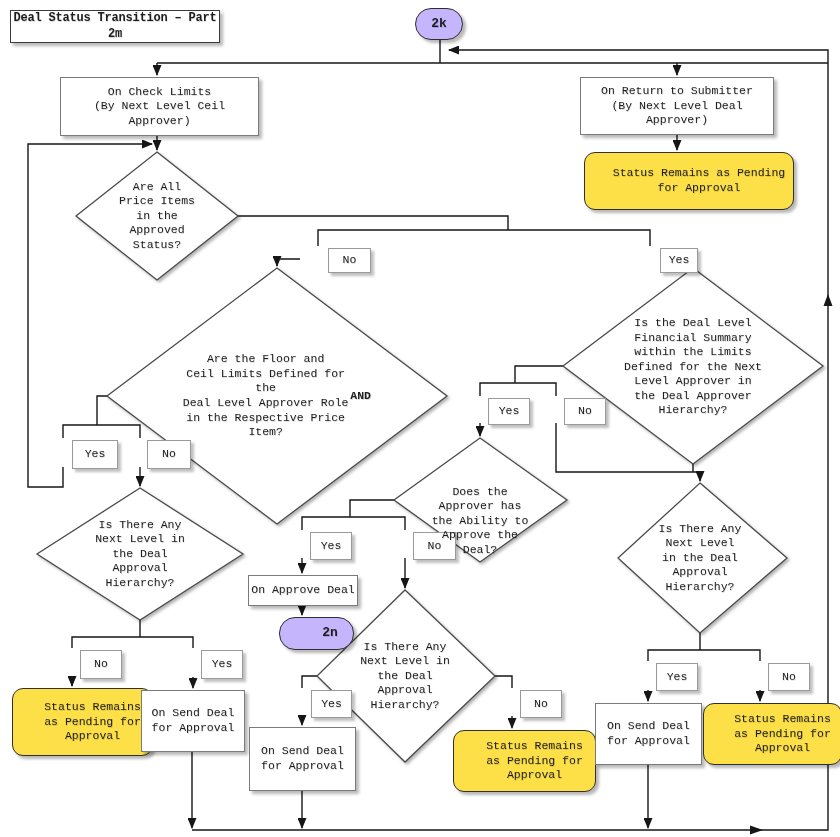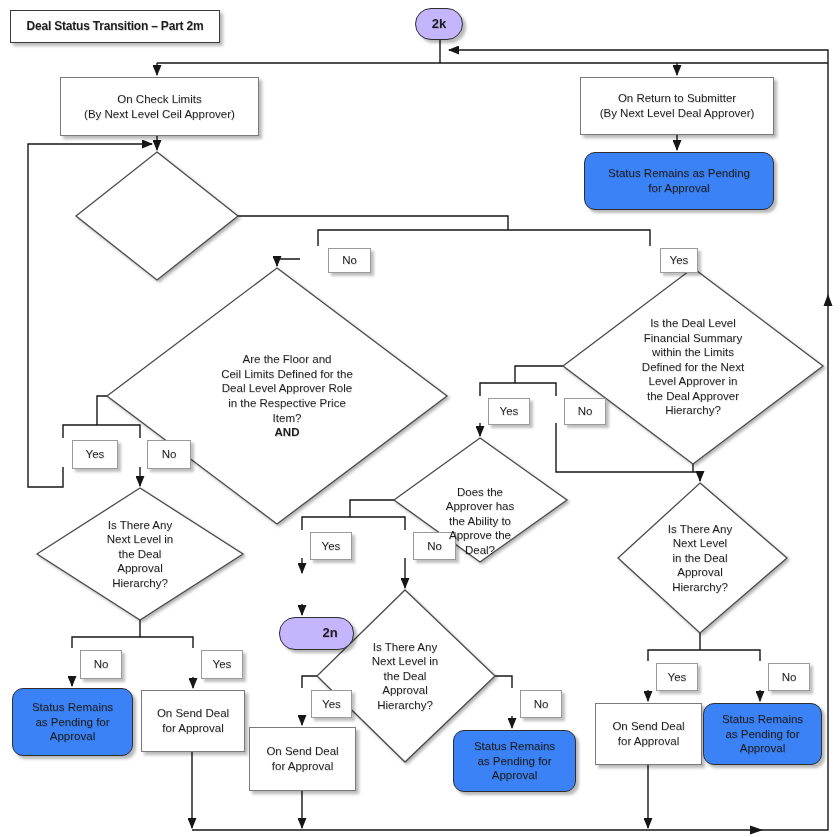--- a/index.html
+++ b/index.html
@@ -1,28 +1,28 @@
 <!DOCTYPE html>
 <html><head>
 <meta charset="utf-8">
 <style>
   html,body{margin:0;padding:0;background:#fff;}
   #stage{position:relative;width:840px;height:837px;background:#fff;overflow:hidden;
-         font-family:Liberation Sans, sans-serif;color:#1d1d1d;}
+         font-family:Liberation Mono, monospace;color:#1d1d1d;}
   #wires{position:absolute;left:0;top:0;z-index:1;}
   .ln polyline{fill:none;stroke:#161616;stroke-width:1.4;}
   .ar{fill:#161616;}
   .dia{fill:#ffffff;stroke:#4a4a4a;stroke-width:1.3;
        filter:drop-shadow(2.5px 2.5px 1.5px rgba(0,0,0,0.30));}
   .node{position:absolute;z-index:2;display:flex;align-items:center;justify-content:center;
         text-align:center;white-space:pre-line;line-height:1.27;font-size:11.5px;
         text-shadow:0.6px 0.6px 0 rgba(0,0,0,0.14);}
   .proc{background:#fff;border:1px solid #7a7a7a;box-shadow:3px 3px 3px rgba(0,0,0,0.28);}
-  .term{background:#3b82f6;border:1.9px solid #2f2f2f;border-radius:11px;
-        box-shadow:3px 3px 3px rgba(0,0,0,0.28);}
+  .term{background:#fde047;border:1.9px solid #2f2f2f;border-radius:11px;
+        box-shadow:3px 3px 3px rgba(0,0,0,0.28);padding-left:20px;}
   .page{background:#c4b5fd;border:1.6px solid #2f2f2f;border-radius:16px;font-weight:bold;
         font-size:13px;box-shadow:3px 3px 3px rgba(0,0,0,0.28);}
   .lbl{background:#fff;border:1px solid #9a9a9a;box-shadow:2.5px 2.5px 2.5px rgba(0,0,0,0.25);margin-left:28px;}
   .title{background:#fff;border:1.6px solid #3a3a3a;font-weight:bold;font-size:12px;
          letter-spacing:-0.2px;box-shadow:3px 3px 3px rgba(0,0,0,0.28);}
   .dtext{background:transparent;z-index:3;}
   .dtext .andb{font-weight:bold;}
   .dtext span{white-space:pre-line;display:block;}
 </style>
 </head>
@@ -97,22 +97,27 @@
 
   <div class="node proc" style="left:60px;top:77px;width:197px;height:57px;">On Check Limits
 (By Next Level Ceil Approver)</div>
 
   <div class="node proc" style="left:580px;top:77px;width:192px;height:56px;">On Return to Submitter
 (By Next Level Deal Approver)</div>
 
   <div class="node term" style="left:584px;top:152px;width:188px;height:56px;">Status Remains as Pending
 for Approval</div>
 
-
-  <div class="node dtext" style="left:192px;top:318px;width:190px;height:156px;flex-direction:column;">
+  <div class="node dtext" style="left:87px;top:168px;width:140px;height:96px;">Are All
+Price Items
+in the
+Approved
+Status?</div>
+
+  <div class="node dtext" style="left:181px;top:318px;width:190px;height:156px;">
     <span>Are the Floor and
 Ceil Limits Defined for the
 Deal Level Approver Role
 in the Respective Price
 Item?</span>
     <span class="andb">AND</span>
   </div>
 
   <div class="node dtext" style="left:600px;top:312px;width:186px;height:110px;">Is the Deal Level
 Financial Summary
@@ -160,20 +165,21 @@
 
   <div class="node lbl" style="left:52px;top:650px;width:40px;height:27px;">No</div>
   <div class="node lbl" style="left:173px;top:650px;width:40px;height:27px;">Yes</div>
 
   <div class="node lbl" style="left:283px;top:690px;width:39px;height:26px;">Yes</div>
   <div class="node lbl" style="left:492px;top:690px;width:40px;height:26px;">No</div>
 
   <div class="node lbl" style="left:628px;top:663px;width:40px;height:26px;">Yes</div>
   <div class="node lbl" style="left:740px;top:663px;width:40px;height:26px;">No</div>
 
+  <div class="node proc" style="left:248px;top:575px;width:108px;height:29px;">On Approve Deal</div>
 
   <div class="node page" style="left:279px;top:617px;width:46px;height:31px;padding-left:27px;">2n</div>
 
   <div class="node term" style="left:12px;top:688px;width:119px;height:66px;">Status Remains
 as Pending for
 Approval</div>
 
   <div class="node proc" style="left:141px;top:690px;width:102px;height:60px;">On Send Deal
 for Approval</div>
 

